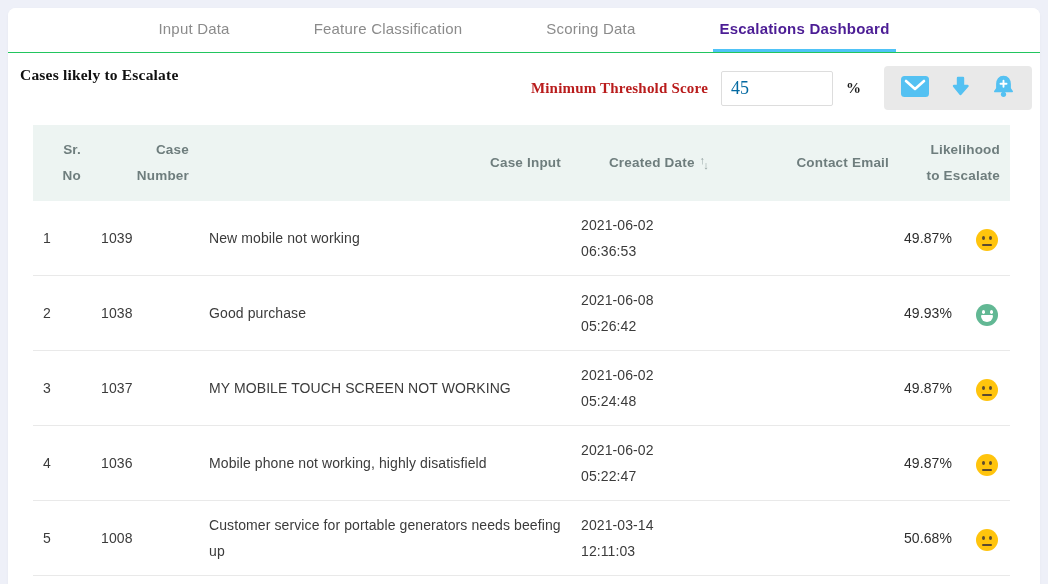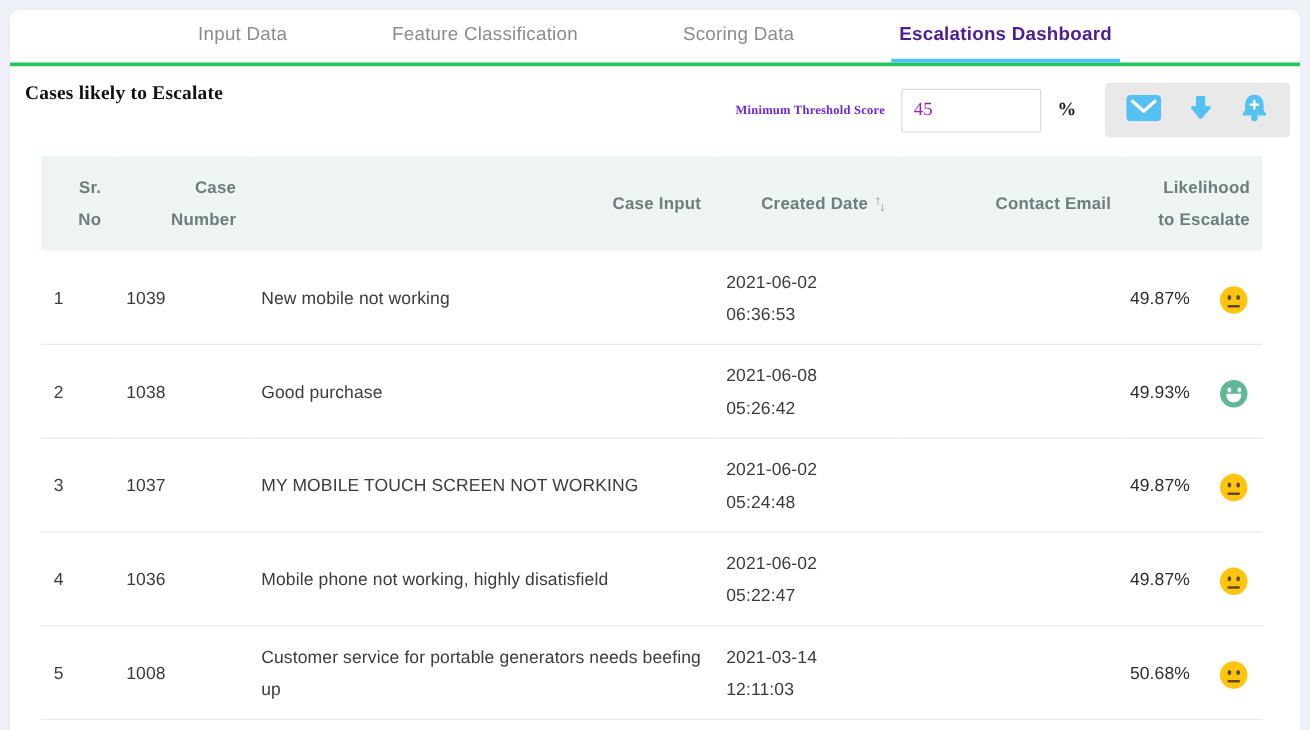--- a/index.html
+++ b/index.html
@@ -17,21 +17,21 @@
     box-shadow:0 1px 3px rgba(0,0,0,0.04);
     overflow:hidden;
   }
   
   .tabbar {
     height:45px;
     display:flex;
     justify-content:center;
     align-items:stretch;
     gap:72px;
-    border-bottom:3px solid #22c55e;
+    border-bottom:1px solid #22c55e;
     background:#fff;
   }
   .tab {
     display:flex; align-items:center;
     font-size:15px; color:#8b8b8b; font-weight:500;
     cursor:pointer; padding:0 6px;
     border-bottom:3px solid transparent;
     letter-spacing:.2px;
   }
   .tab.active {
@@ -44,25 +44,25 @@
     padding:13px 8px 13px 12px;
     font-family:Liberation Serif, serif;
   }
   .page-title {
     font-size:15.5px; font-weight:700; color:#101010; letter-spacing:.2px;
   }
   .threshold-group {
     margin-left:auto;
     display:flex; align-items:center; gap:13px;
   }
-  .threshold-label { font-size:10px; font-weight:700; color:#6d28d9; letter-spacing:.2px; }
+  .threshold-label { font-size:15px; font-weight:700; color:#b91c1c; letter-spacing:.2px; }
   .threshold-input {
     width:112px; height:35px;
     border:1px solid #ddd; border-radius:2px;
-    font-family:inherit; font-size:15px; font-weight:500; color:#a21caf;
+    font-family:inherit; font-size:18px; font-weight:500; color:#0369a1;
     padding:0 9px; outline:none;
   }
   .percent-sign { font-size:15px; font-weight:700; color:#1c1c1c; }
   .action-bar {
     margin-left:10px;
     background:#e9e9e9; border-radius:4px;
     display:flex; align-items:center; gap:0;
     padding:9px 6px;
   }
   .icon-btn {

